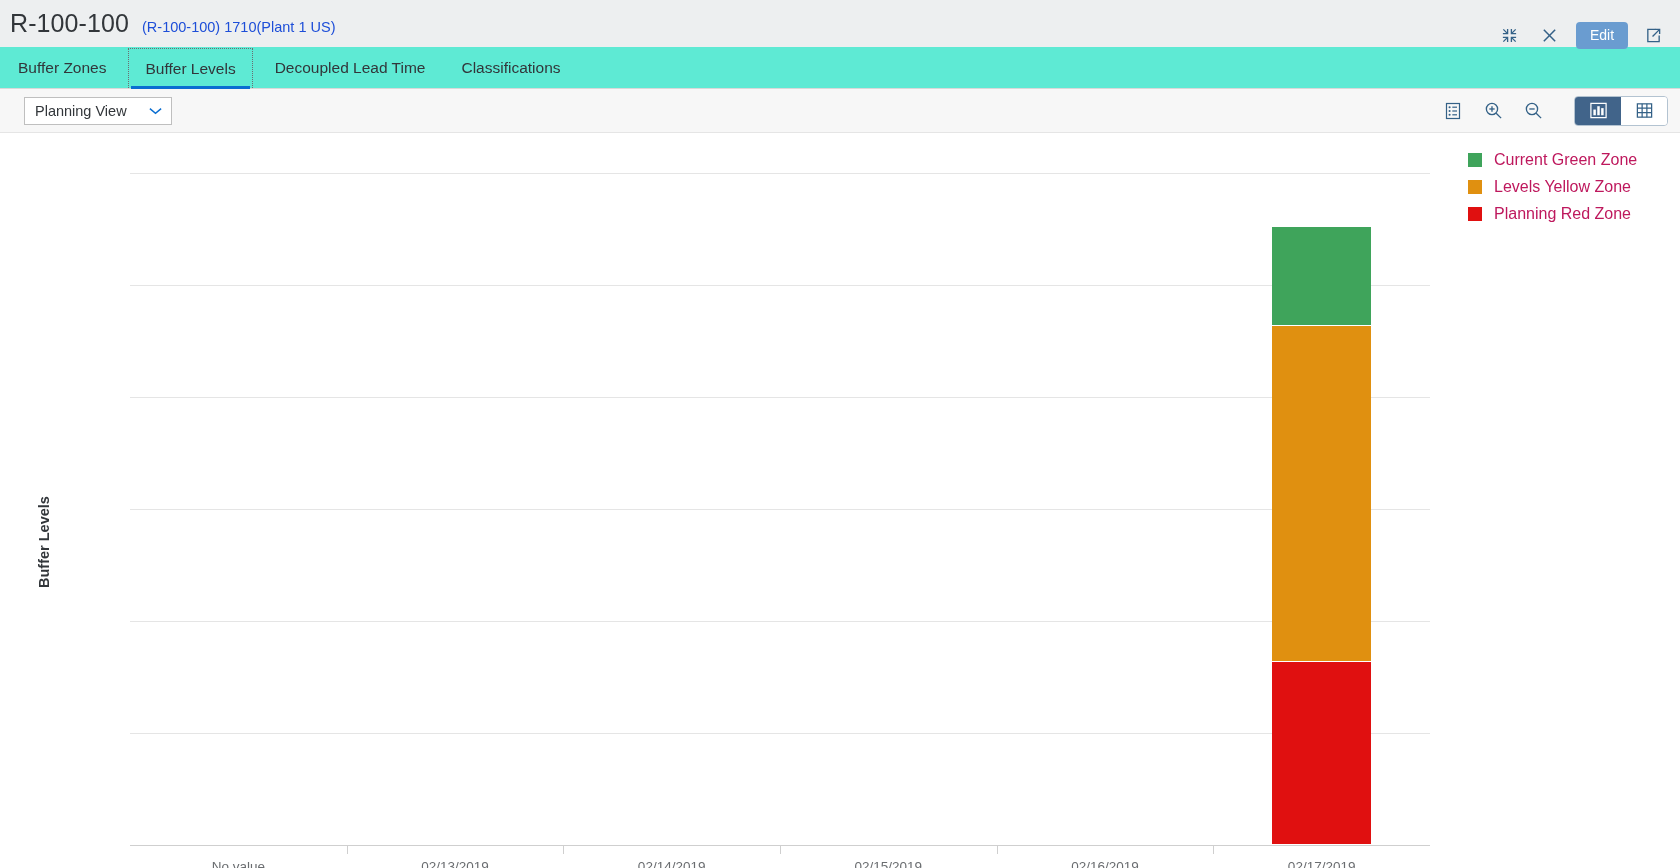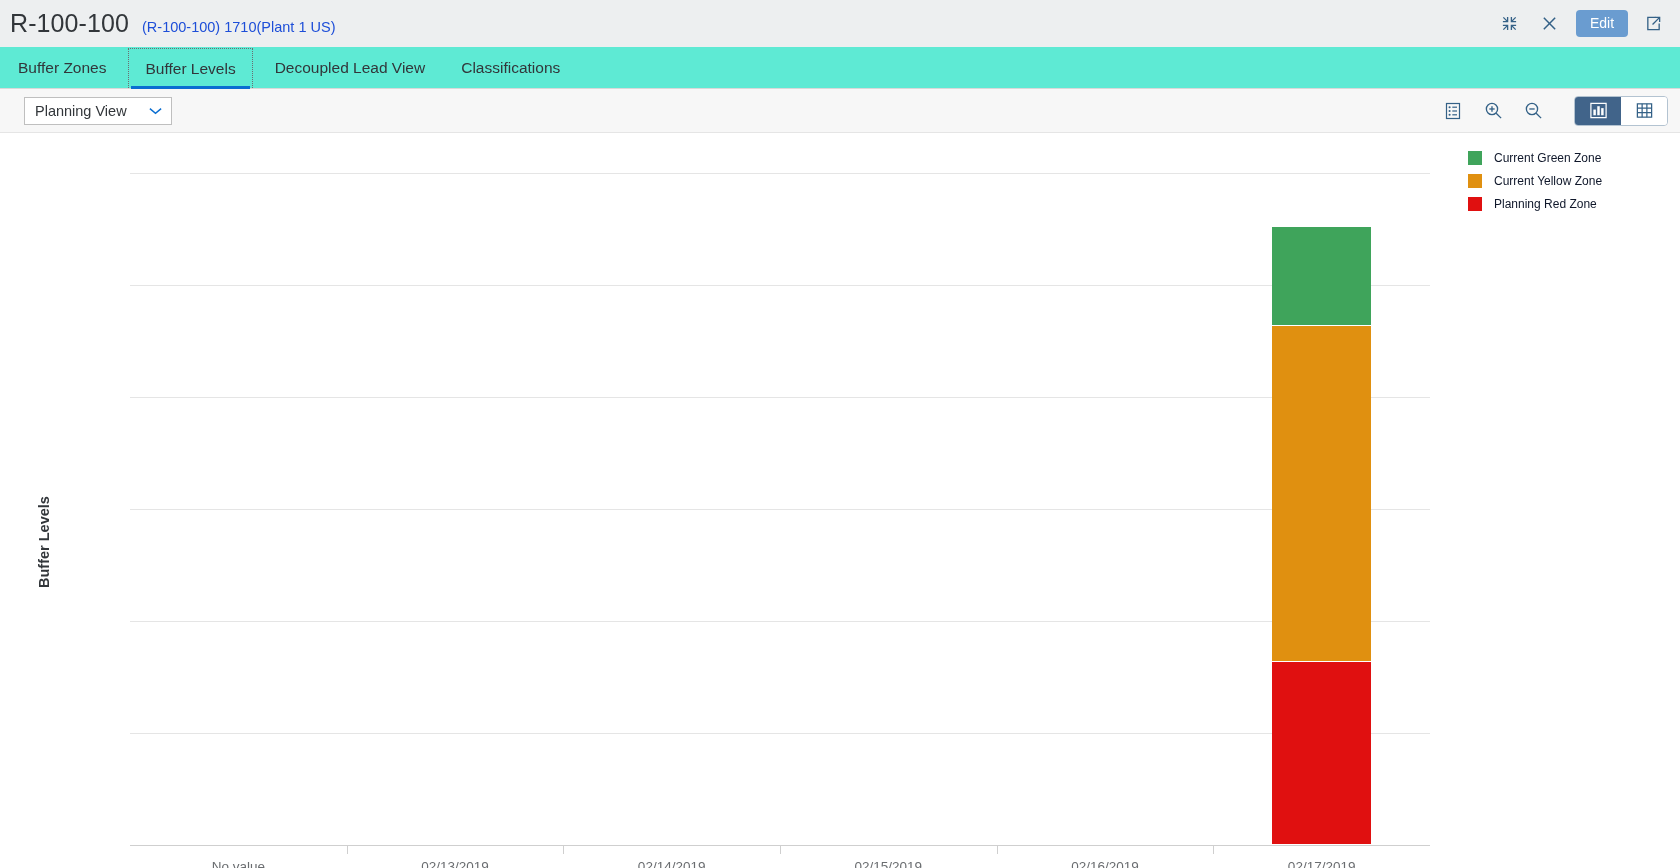--- a/index.html
+++ b/index.html
@@ -39,21 +39,21 @@
     white-space: nowrap;
   }
   .obj-subtitle {
     font-size: 14.5px;
     color: #1d4ed8;
     white-space: nowrap;
   }
   .header-actions {
     position: absolute;
     right: 8px;
-    top: 0;
+    top: 12px;
     height: 47px;
     display: flex;
     align-items: center;
     gap: 2px;
   }
   .icon-btn {
     width: 38px;
     height: 34px;
     display: flex;
     align-items: center;
@@ -254,22 +254,22 @@
     align-items: center;
     gap: 12px;
     cursor: pointer;
   }
   .legend-swatch {
     width: 14px;
     height: 14px;
     flex: 0 0 14px;
   }
   .legend-label {
-    font-size: 12px;
-    color: #0f172a;
+    font-size: 16px;
+    color: #be185d;
     white-space: nowrap;
   }
 </style>
 </head>
 <body>
 
 <div class="app-header">
   <div class="title-block">
     <div class="obj-title">R-100-100</div>
     <div class="obj-subtitle">(R-100-100) 1710(Plant 1 US)</div>
@@ -305,21 +305,21 @@
 </div>
 
 <div class="tab-bar">
   <div class="tab">
     <span>Buffer Zones</span>
   </div>
   <div class="tab active">
     <span>Buffer Levels</span>
   </div>
   <div class="tab">
-    <span>Decoupled Lead View</span>
+    <span>Decoupled Lead Time</span>
   </div>
   <div class="tab">
     <span>Classifications</span>
   </div>
 </div>
 
 <div class="toolbar">
   <div class="view-select">
     <span>Planning View</span>
     <span class="chev">
@@ -406,20 +406,20 @@
       <div class="bar-seg" title="Current Yellow Zone: 600" style="left: 1141.83px; width: 99.6667px; top: 152.88px; height: 335px; background: rgb(224, 144, 16);"></div>
       <div class="bar-seg" title="Current Green Zone: 177" style="left: 1141.83px; width: 99.6667px; top: 53.76px; height: 98.12px; background: rgb(63, 164, 91);"></div>
     </div>
   <div class="legend" id="legend">
       <div class="legend-row">
         <span class="legend-swatch" style="background: rgb(63, 164, 91);"></span>
         <span class="legend-label">Current Green Zone</span>
       </div>
       <div class="legend-row">
         <span class="legend-swatch" style="background: rgb(224, 144, 16);"></span>
-        <span class="legend-label">Current Yellow Zone</span>
+        <span class="legend-label">Levels Yellow Zone</span>
       </div>
       <div class="legend-row">
         <span class="legend-swatch" style="background: rgb(224, 16, 16);"></span>
         <span class="legend-label">Planning Red Zone</span>
       </div>
     </div>
 </div>
 
 </body></html>

